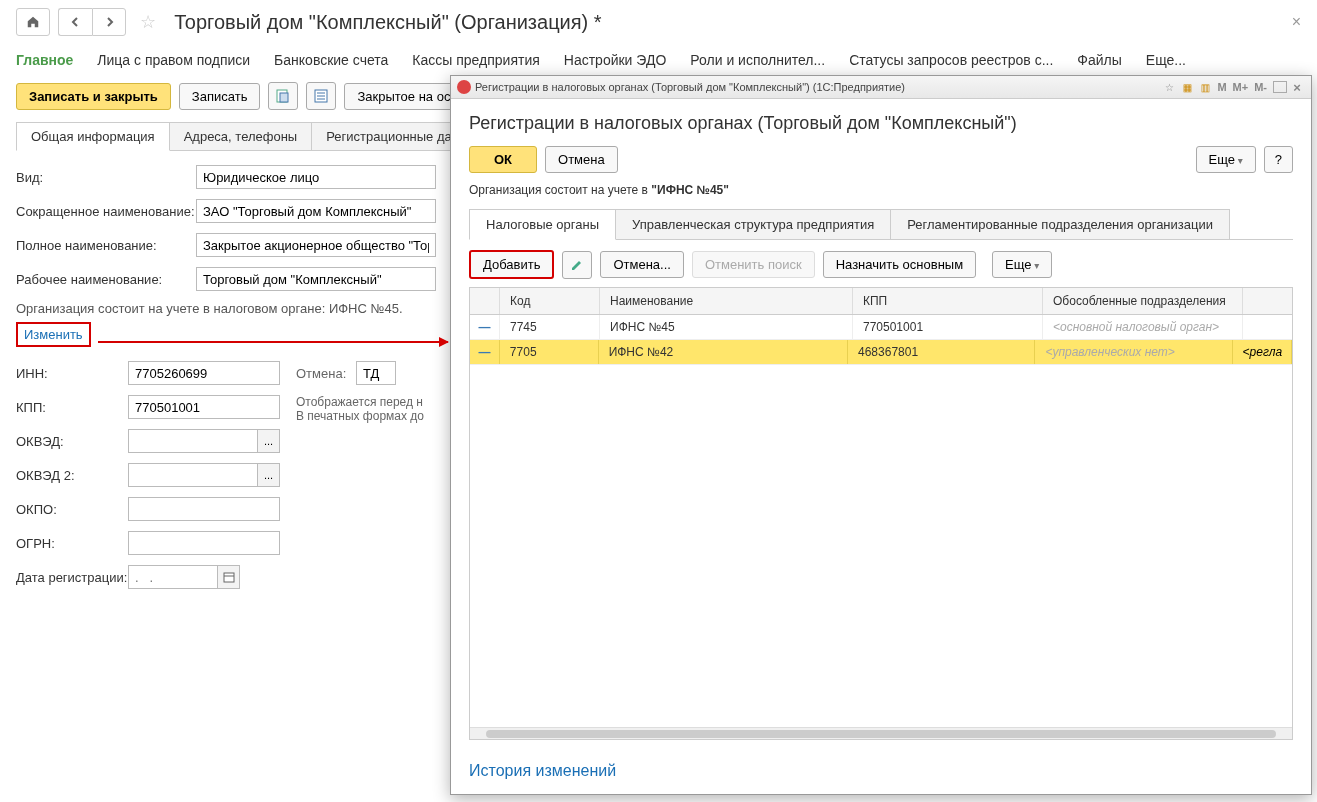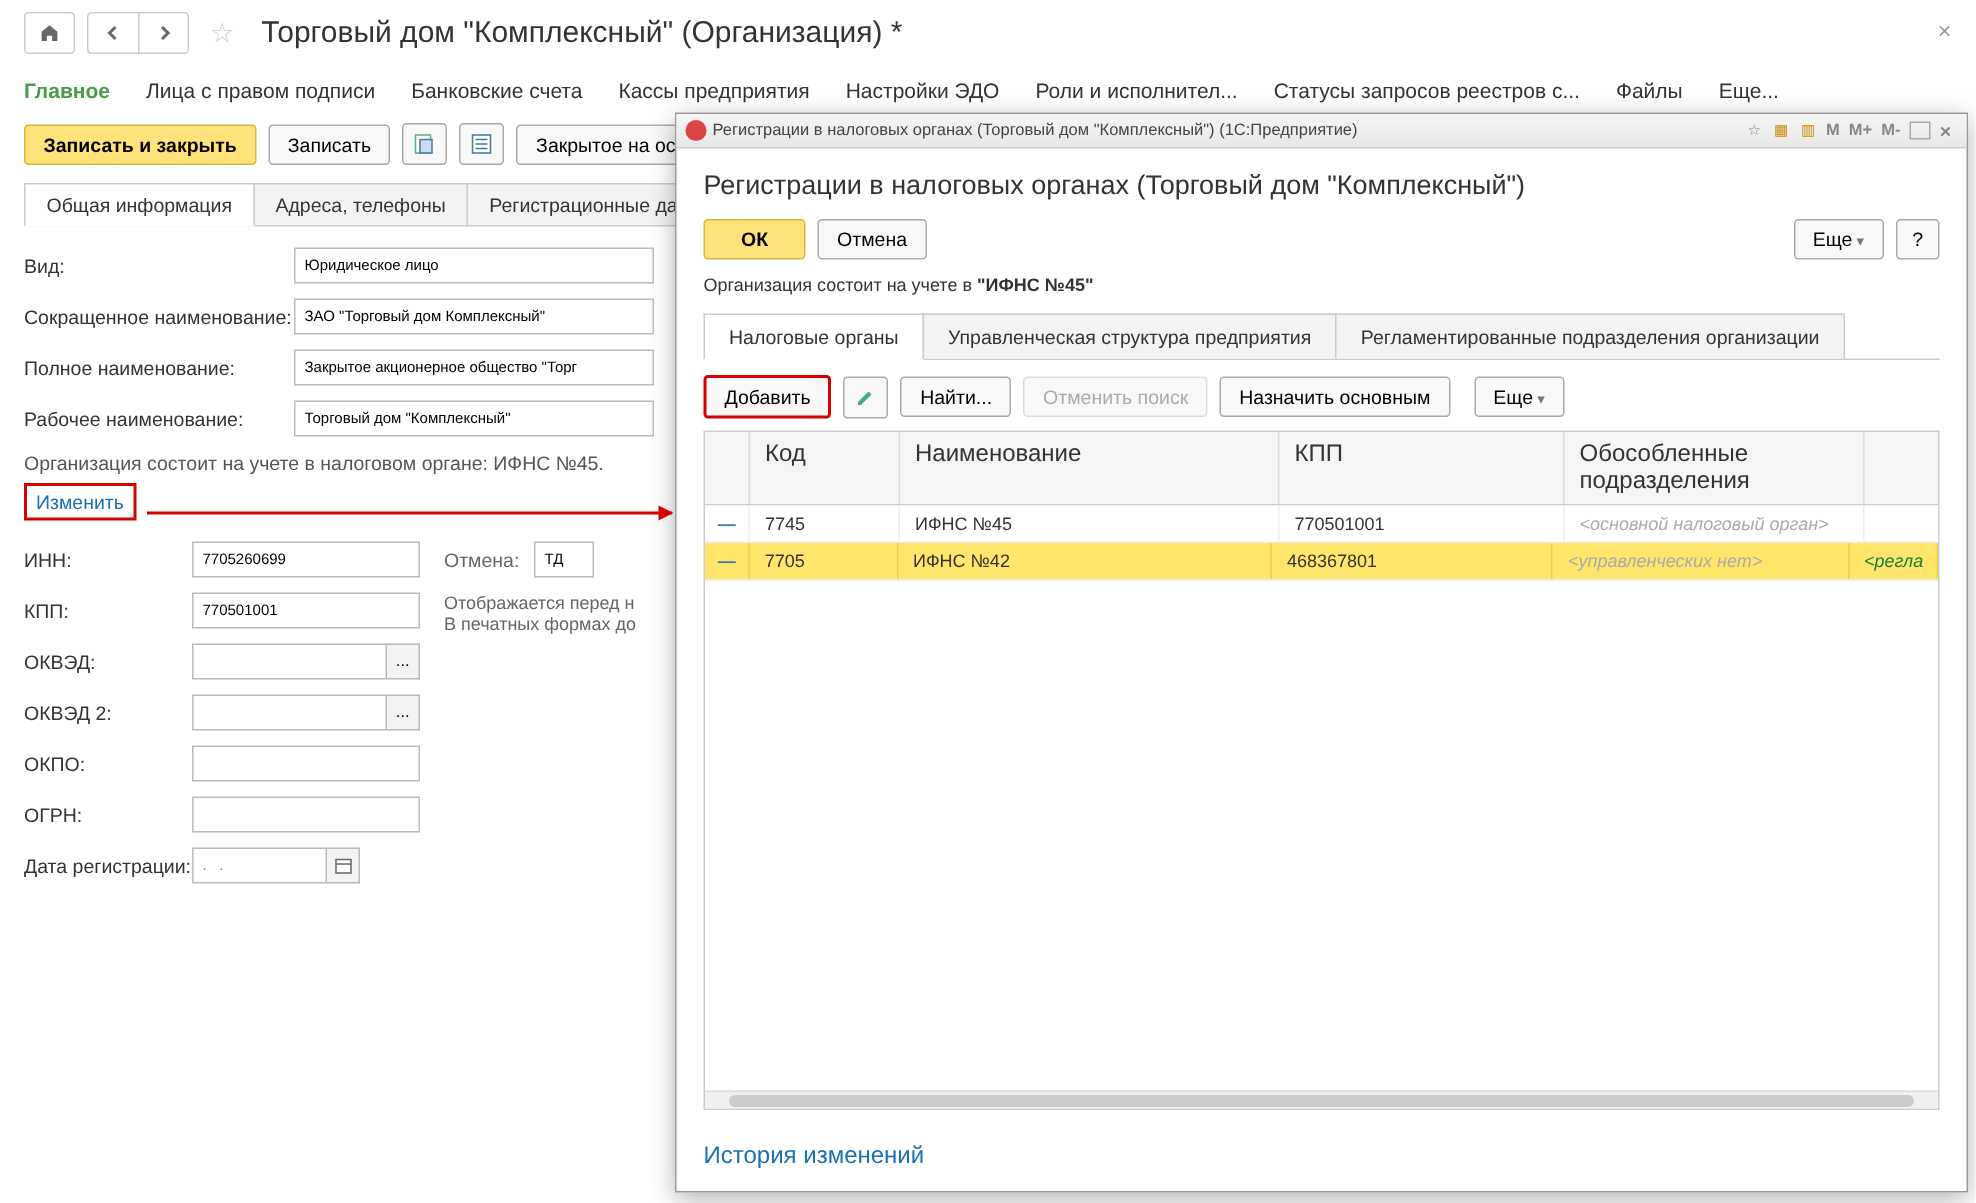--- a/index.html
+++ b/index.html
@@ -28,21 +28,21 @@
 
 
 .inner-tabs { display: flex; border-bottom: 1px solid #ccc; margin: 0 16px; }
 .inner-tab { padding: 6px 14px; border: 1px solid #ccc; border-bottom: none; margin-right: -1px; background: #f3f3f3; cursor: pointer; font-size: 13px; }
 .inner-tab.active { background: #fff; border-bottom: 1px solid #fff; margin-bottom: -1px; }
 
 
 .form-area { padding: 14px 16px; }
 .form-row { display: flex; align-items: center; margin-bottom: 10px; }
 .form-row label { width: 180px; font-size: 13px; }
-.form-row input[type=text] { border: 1px solid #bbb; padding: 3px 6px; font-size: 10px; height: 24px; }
+.form-row input[type=text] { border: 1px solid #bbb; padding: 3px 6px; font-size: 13px; height: 24px; }
 .note-line { color: #555; margin: 6px 0; font-size: 13px; }
 .link { color: #1a6fb5; cursor: pointer; }
 .link.boxed { border: 2px solid #d40000; padding: 3px 6px; display: inline-block; }
 .arrow-line { position: absolute; height: 2px; background: #d40000; left: 98px; top: 341px; width: 350px; z-index: 5; }
 .arrow-line::after { content: ''; position: absolute; right: -1px; top: -4px; width: 0; height: 0; border-left: 10px solid #d40000; border-top: 5px solid transparent; border-bottom: 5px solid transparent; }
 
 .two-col { display: flex; gap: 16px; margin-top: 14px; }
 .col-left .form-row label { width: 112px; }
 .col-right { font-size: 12px; color: #666; }
 .col-right .form-row label { width: 60px; }
@@ -77,31 +77,31 @@
 .modal-inner-tab { padding: 7px 16px; border: 1px solid #ccc; border-bottom: none; margin-right: -1px; background: #f3f3f3; cursor: pointer; font-size: 13px; }
 .modal-inner-tab.active { background: #fff; border-bottom: 1px solid #fff; margin-bottom: -1px; }
 
 .tab-content { border: 0; padding-top: 10px; flex: 1; display: flex; flex-direction: column; }
 .tab-toolbar { display: flex; gap: 8px; margin-bottom: 8px; align-items: center; }
 .btn-red-border { border: 2px solid #d40000; }
 .btn-disabled { color: #aaa; border-color: #ddd; }
 
 .grid { border: 1px solid #ccc; flex: 1; display: flex; flex-direction: column; overflow: hidden; }
 .grid-head { display: flex; background: #f5f5f5; border-bottom: 1px solid #ccc; }
-.grid-head div { padding: 6px 10px; border-right: 1px solid #ddd; font-size: 16px; }
+.grid-head div { padding: 6px 10px; border-right: 1px solid #ddd; font-size: 12px; }
 .grid-row { display: flex; border-bottom: 1px solid #eee; }
 .grid-row div { padding: 5px 10px; border-right: 1px solid #eee; font-size: 12px; white-space: nowrap; overflow: hidden; }
 .grid-row.selected { background: #ffe66b; }
 .grid-row.selected div { border-right-color: #e8d050; }
 .c-indicator { width: 30px; display: flex; align-items: center; justify-content: center; }
 .c-code { width: 100px; }
 .c-name { width: 253px; }
 .c-kpp { width: 190px; }
 .c-dept { width: 200px; color: #aaa; font-style: italic; }
-.c-extra { width: 60px; color: #15803d; font-style: italic; }
+.c-extra { width: 60px; color: #000000; font-style: italic; }
 .grid-body { flex: 1; background: #fff; overflow: auto; }
 .grid-scroll { height: 12px; background: #f0f0f0; border-top: 1px solid #ddd; position: relative; }
 .grid-scroll::before { content:''; position:absolute; left: 16px; right: 16px; top: 2px; height: 8px; background: #ccc; border-radius: 4px; }
 
 .modal-footer { padding: 8px 18px 14px; font-size: 16px; }
 .minus-icon { color: #3a7ab5; font-weight: bold; }
 
 svg { display: block; }
 </style>
 </head>
@@ -278,21 +278,21 @@
       <div class="modal-inner-tab">Регламентированные подразделения организации</div>
     </div>
     <div class="tab-content">
       <div class="tab-toolbar">
         <button class="btn btn-red-border">Добавить</button>
         <button class="btn btn-icon-only">
           <svg width="14" height="14" viewBox="0 0 14 14">
               <path d="M2 10l7-7 2 2-7 7H2v-2z" fill="#4a8"></path>
             </svg>
         </button>
-        <button class="btn">Найти...</button>
+        <button class="btn">Отмена...</button>
         <button class="btn btn-disabled">Отменить поиск</button>
         <button class="btn">Назначить основным</button>
         <div class="spacer"></div>
         <button class="btn btn-more">Еще</button>
       </div>
       <div class="grid">
         <div class="grid-head">
           <div class="c-indicator"></div>
           <div class="c-code">Код</div>
           <div class="c-name">Наименование</div>

